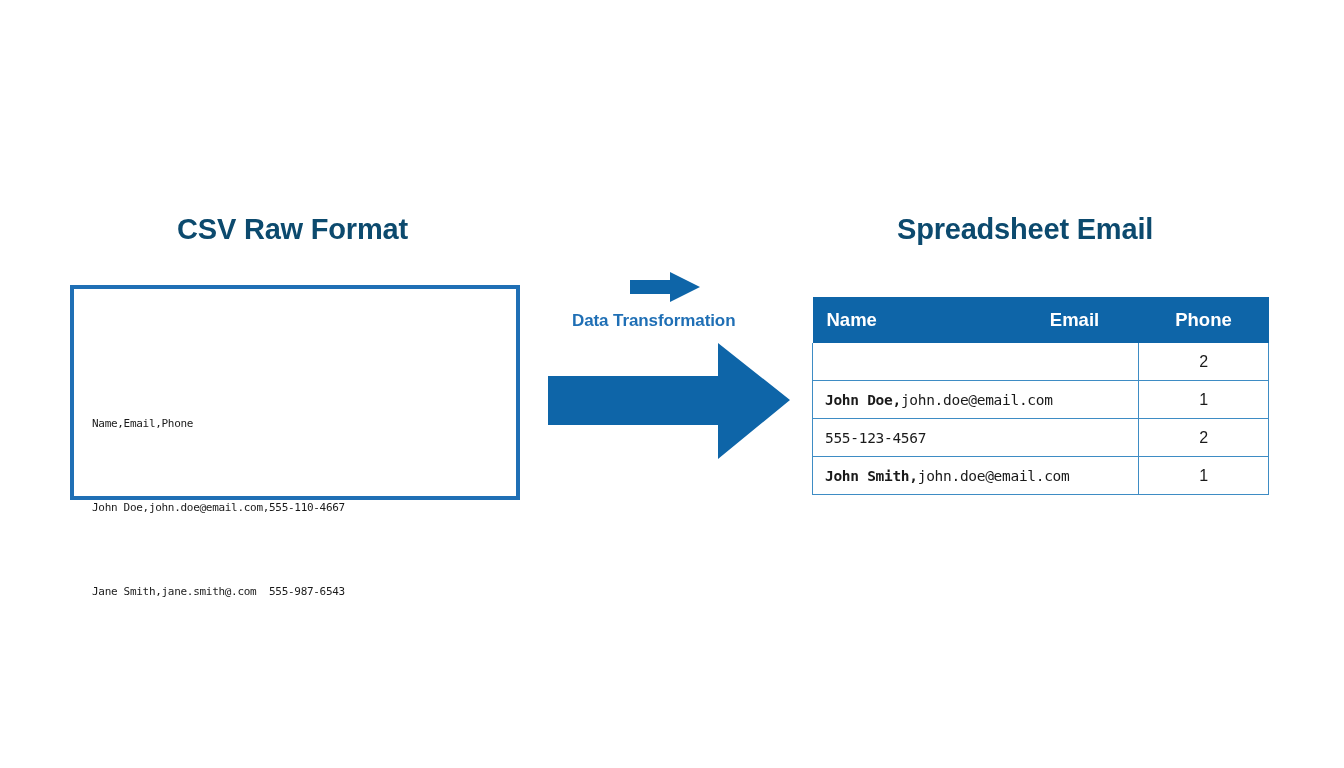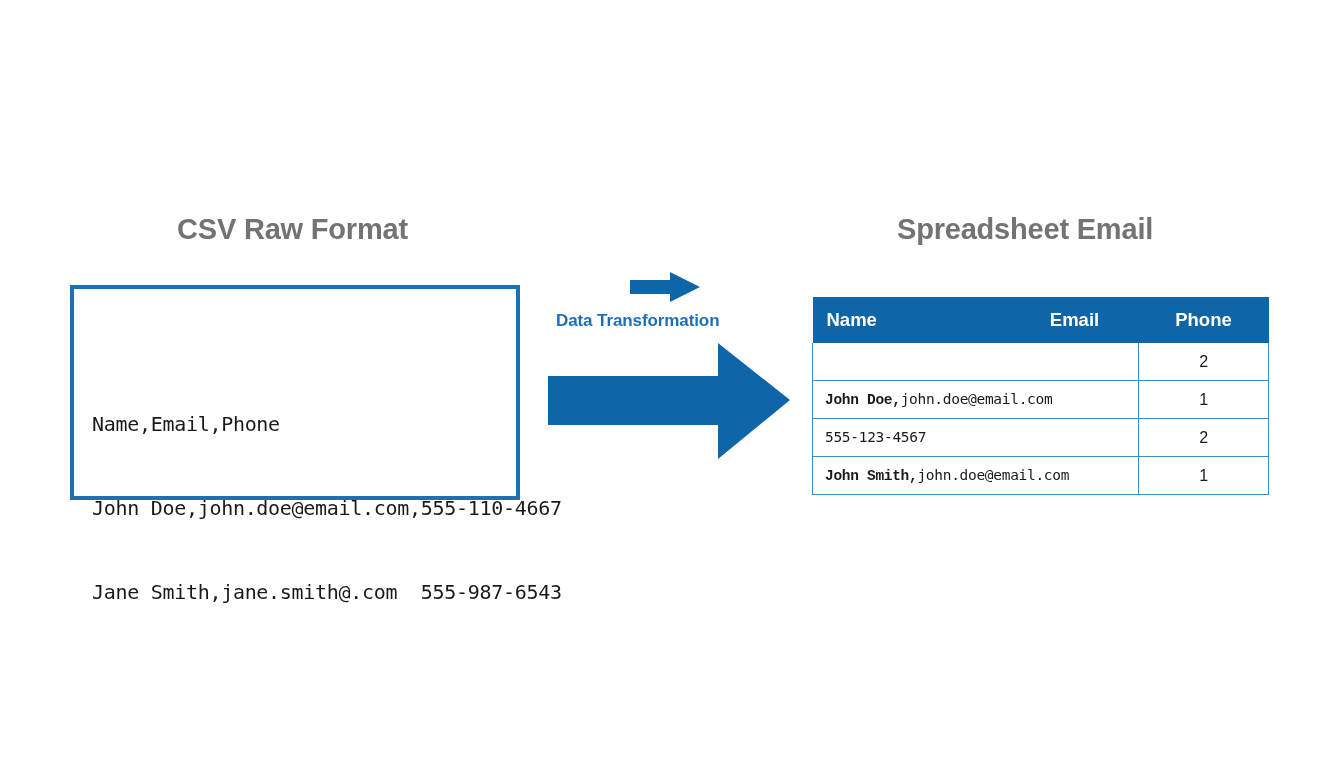--- a/index.html
+++ b/index.html
@@ -23,21 +23,21 @@
     background: #ffffff;
   }
 
   
   .panel-title {
     position: absolute;
     font-family: "Liberation Sans", sans-serif;
     font-weight: bold;
     font-size: 29px;
     letter-spacing: -0.2px;
-    color: #737373;
+    color: #0c4a6e;
     white-space: nowrap;
   }
   #csv-title {
     left: 177px;
     top: 213px;
   }
   #sheet-title {
     left: 897px;
     top: 213px;
   }
@@ -51,21 +51,21 @@
     height: 215px;
     box-sizing: border-box;
     border: 4px solid #1F6FB5;
     background: #ffffff;
   }
   #csv-text {
     position: absolute;
     left: 92px;
     top: 354px;
     font-family: "DejaVu Sans Mono", "Liberation Mono", monospace;
-    font-size: 20px;
+    font-size: 11px;
     line-height: 28px;
     color: #1a1a1a;
     white-space: pre;
     letter-spacing: -0.3px;
   }
   #csv-text .csv-line {
     display: block;
     white-space: pre;
   }
 
@@ -82,21 +82,21 @@
   }
   #arrow-large {
     left: 548px;
     top: 343px;
     width: 242px;
     height: 116px;
   }
 
   #transform-label {
     position: absolute;
-    left: 556px;
+    left: 572px;
     top: 311px;
     font-family: "Liberation Sans", sans-serif;
     font-weight: bold;
     font-size: 17px;
     color: #1F6FB5;
     white-space: nowrap;
     letter-spacing: -0.1px;
   }
 
   
@@ -144,21 +144,21 @@
     white-space: nowrap;
     overflow: hidden;
   }
   #sheet-table tbody td.cell-phone {
     text-align: center;
     font-family: "Liberation Sans", sans-serif;
     font-size: 16px;
     padding: 0;
   }
   #sheet-table tbody tr:first-child td { border-top: none; }
-  .cell-strong { font-weight: bold; font-family: Liberation Mono, monospace; }
+  .cell-strong { font-weight: bold; }
 </style>
 </head>
 <body>
 
 <div class="stage">
 
   <div class="panel-title" id="csv-title">CSV Raw Format</div>
 
   <div id="csv-box"></div>
 

